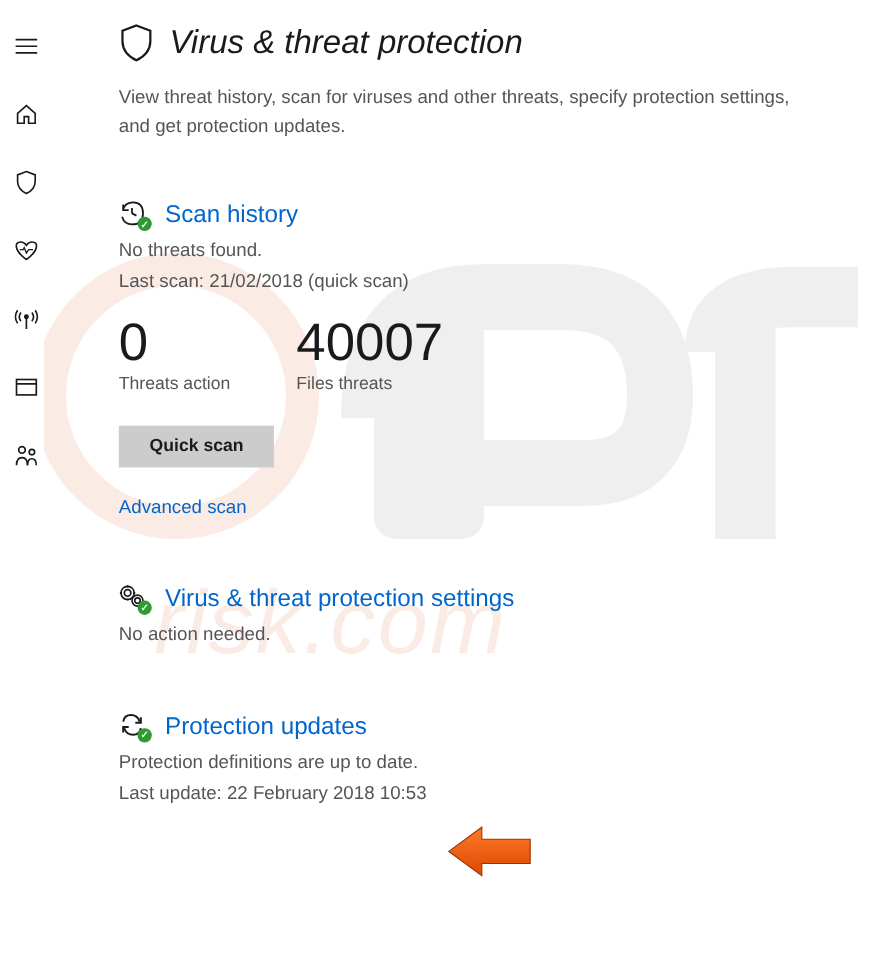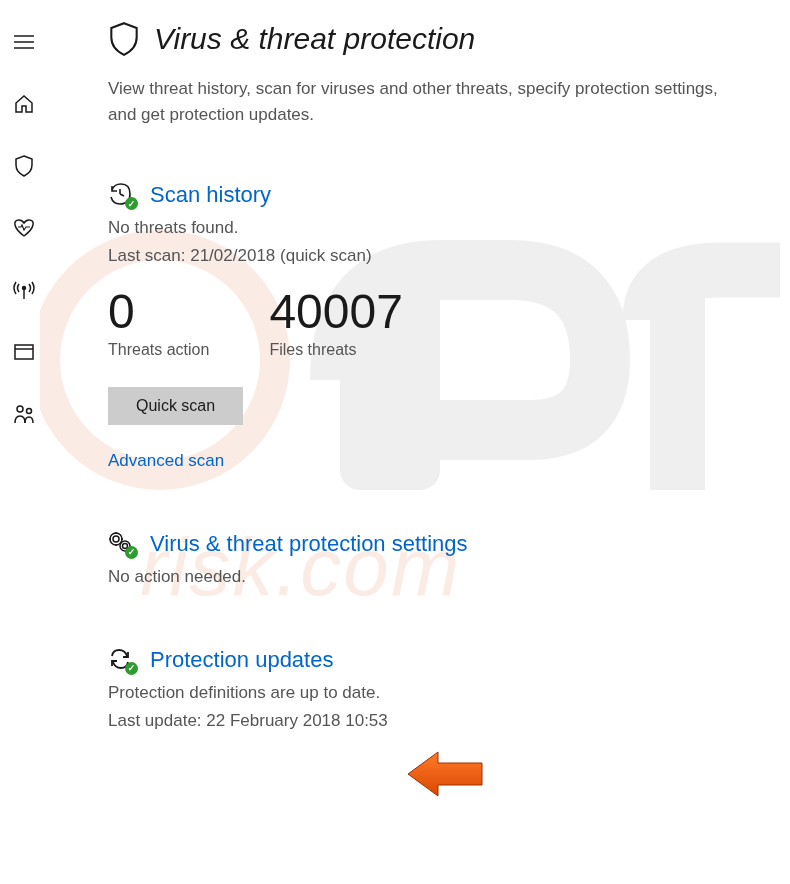--- a/index.html
+++ b/index.html
@@ -145,20 +145,21 @@
     
     .btn {
       background: #cccccc;
       border: none;
       padding: 10px 28px;
       font-size: 16px;
       font-family: inherit;
       color: #1a1a1a;
       cursor: pointer;
       margin-bottom: 26px;
+      font-weight: bold;
     }
     
     .link {
       font-size: 17px;
       color: #0066cc;
       cursor: pointer;
     }
     
     .badge-check {
       position: absolute;

